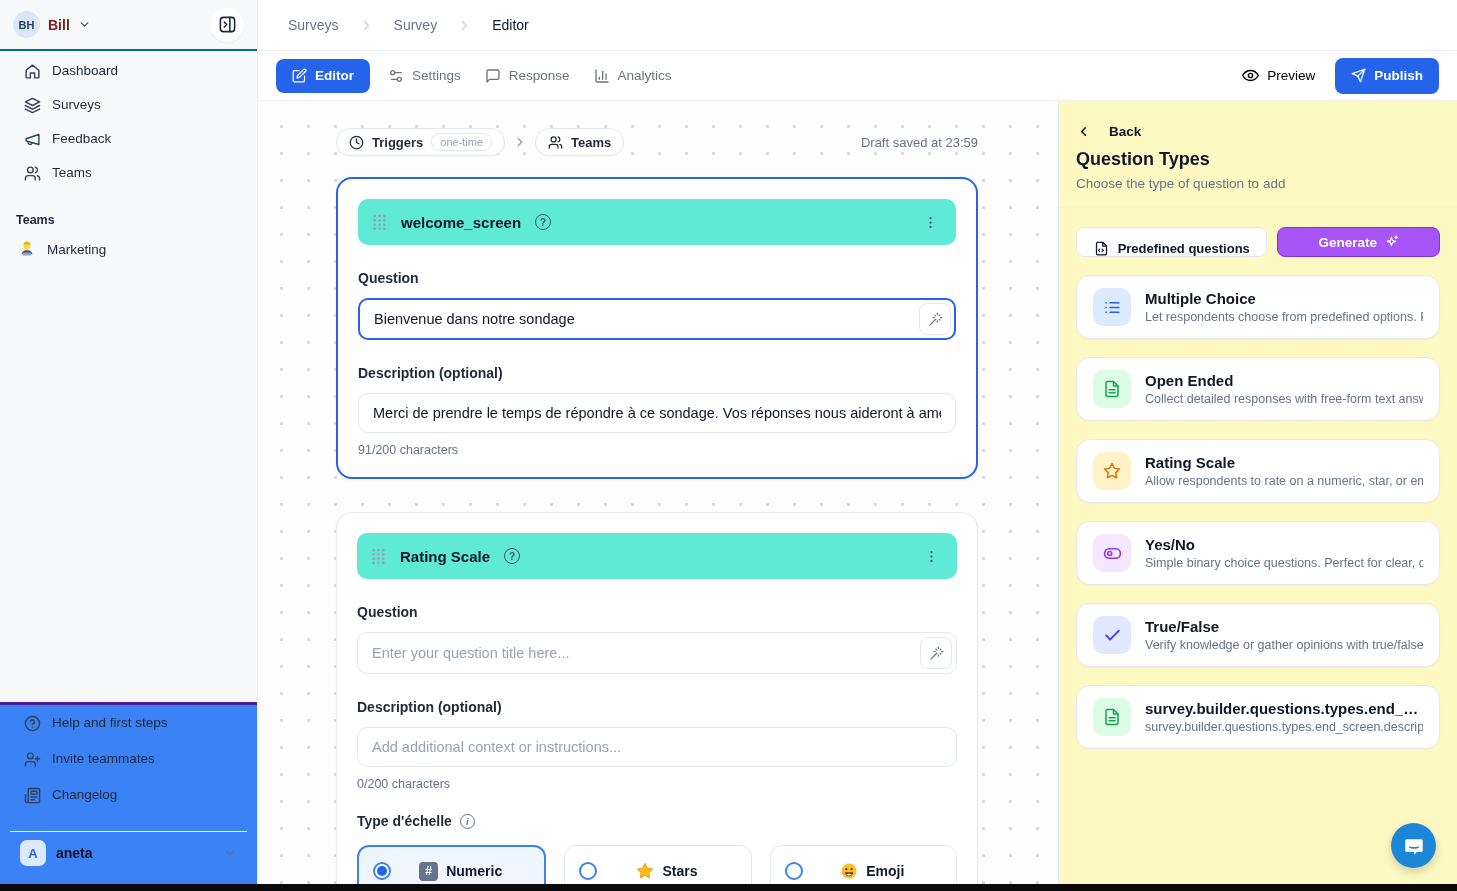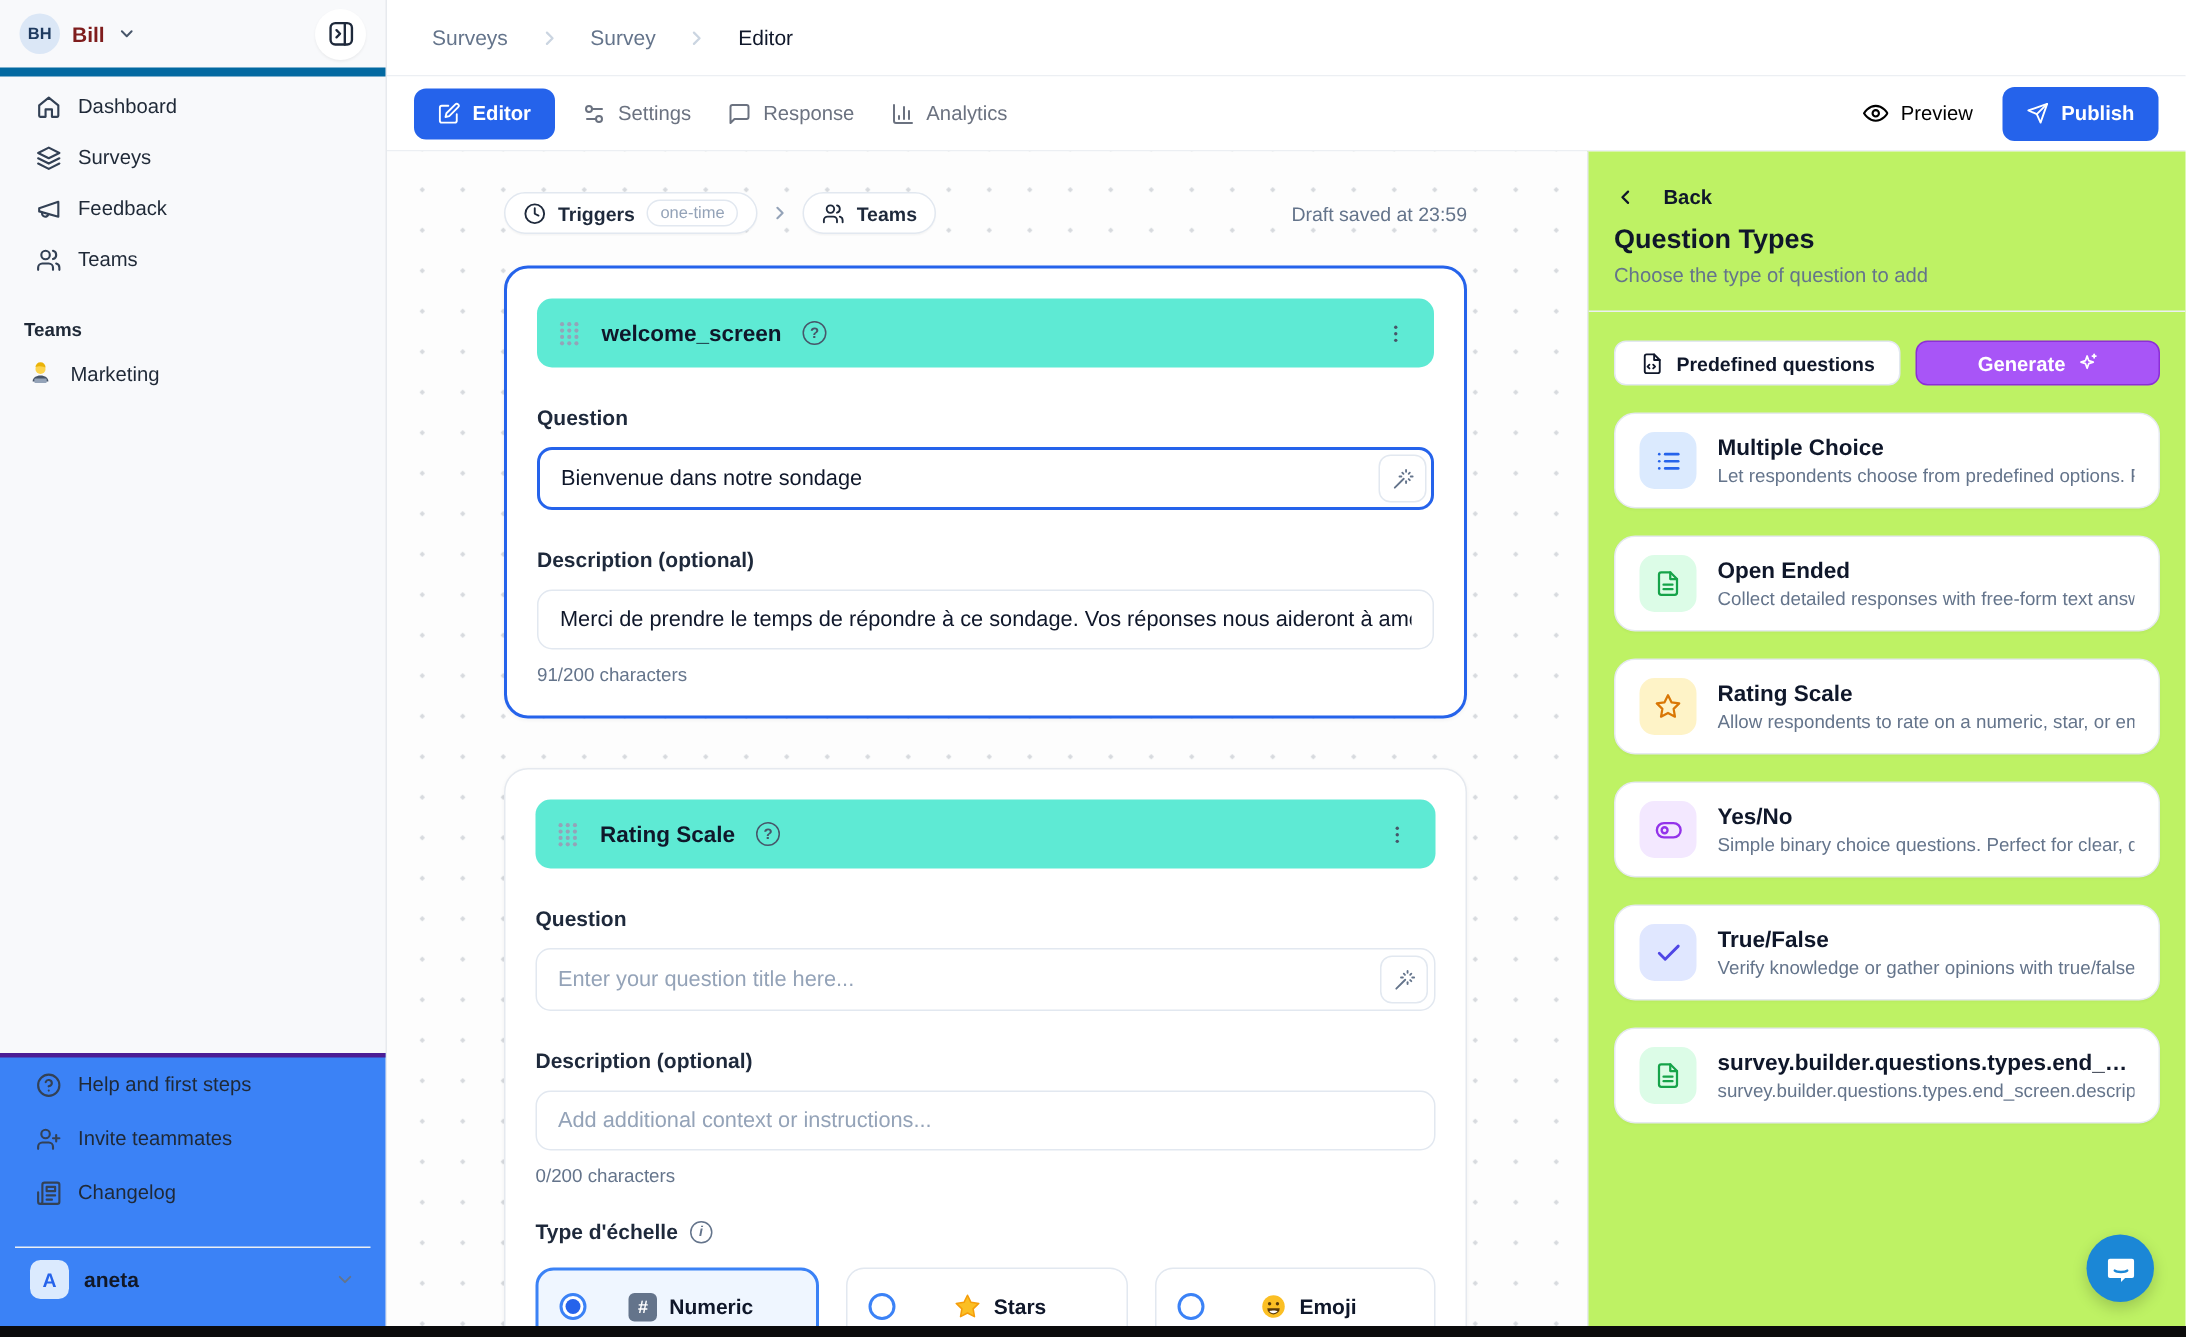--- a/index.html
+++ b/index.html
@@ -10,26 +10,26 @@
   .sidebar { position:absolute; left:0; top:0; width:258px; height:100%;
     background:#f8f9fb; border-right:1px solid #e7eaee; z-index:5; }
   .main-header { position:absolute; left:258px; top:0; right:0; height:51px;
     background:#fff; border-bottom:1px solid #eceff3; display:flex; align-items:center; padding:0 30px; }
   .toolbar { position:absolute; left:258px; top:51px; right:0; height:50px;
     background:#fff; border-bottom:1px solid #eceff3; display:flex; align-items:center; padding:0 18px; }
   .canvas { position:absolute; left:258px; top:101px; width:800px; height:783px; overflow:hidden;
     background-color:#fdfdfd;
     background-image:radial-gradient(#d7dade 1.4px, transparent 1.5px);
     background-size:27px 27px; background-position:10px 12px; }
-  .panel { position:absolute; left:1058px; top:101px; right:0; height:783px; background:#bef264;
+  .panel { position:absolute; left:1058px; top:101px; right:0; height:783px; background:#fef9c3;
     border-left:1px solid #e7eaee; overflow:hidden; }
   .bottom-bar { position:fixed; left:0; bottom:0; width:100%; height:7px; background:#0b0b0c; z-index:60; }
 
   
-  .sb-header { height:51px; display:flex; align-items:center; padding:0 13px; gap:8px; border-bottom:6px solid #0369a1; }
+  .sb-header { height:51px; display:flex; align-items:center; padding:0 13px; gap:8px; border-bottom:2px solid #0369a1; }
   .ws-avatar { width:27px; height:27px; border-radius:50%; background:#dbe7f6; color:#1e3a5f;
     font-size:11px; font-weight:bold; display:flex; align-items:center; justify-content:center; }
   .ws-name { font-size:14px; font-weight:bold; color:#7f1d1d; }
   .sb-toggle { margin-left:auto; width:34px; height:34px; border-radius:50%; background:#fff;
     display:flex; align-items:center; justify-content:center; box-shadow:0 1px 2px rgba(0,0,0,.06); cursor:pointer; }
   .sb-nav { padding:12px 10px 0 10px; }
   .sb-item { display:flex; align-items:flex-start; gap:11px; height:34px; padding:0 14px; border-radius:8px;
     font-size:13.5px; color:#1f2937; cursor:pointer; }
   .sb-item svg { color:#334155; }
   .sb-section { padding:14px 16px 4px 16px; font-size:12.5px; font-weight:bold; color:#1f2937; }
@@ -96,21 +96,21 @@
     display:inline-flex; align-items:center; justify-content:center; }
 
   
   .panel-inner { padding:0 17px; }
   .back-row { display:flex; align-items:center; gap:18px; margin-top:23px; font-size:13.5px; font-weight:bold; color:#0f172a; cursor:pointer; }
   .panel-title { margin-top:10px; font-size:18px; font-weight:bold; color:#0f172a; }
   .panel-sub { margin-top:6px; font-size:13.5px; color:#64748b; }
   .panel-divider { height:1px; background:#eceff3; margin:16px -17px 0 -17px; }
   .panel-actions { display:flex; gap:10px; margin-top:19px; }
   .predef-btn { flex:1.18; height:30px; border-radius:8px; border:1px solid #e2e8f0; background:#fff; display:flex;
-    align-items:center; justify-content:center; gap:9px; font-size:13px; font-weight:bold; color:#0f172a; cursor:pointer;
+    align-items:flex-end; justify-content:center; gap:9px; font-size:13px; font-weight:bold; color:#0f172a; cursor:pointer;
     font-family:"Liberation Sans", sans-serif; }
   .gen-btn { flex:1; height:30px; border-radius:8px; border:1px solid #8b2fd6; background:#a855f7; color:#fff;
     display:flex; align-items:center; justify-content:center; gap:8px; font-size:13.5px; font-weight:bold; cursor:pointer;
     font-family:"Liberation Sans", sans-serif; }
   .qt-list { margin-top:18px; display:flex; flex-direction:column; gap:18px; }
   .qt-item { height:64px; border:1px solid #e5e9ef; border-radius:14px; background:#fff; display:flex; align-items:center;
     gap:14px; padding:0 16px; cursor:pointer; box-shadow:0 1px 2px rgba(15,23,42,.03); }
   .qt-icon { width:38px; height:38px; border-radius:10px; display:flex; align-items:center; justify-content:center; flex:none; }
   .tint-blue   { background:#dbeafe; color:#2563eb; }
   .tint-green  { background:#dcfce7; color:#16a34a; }

